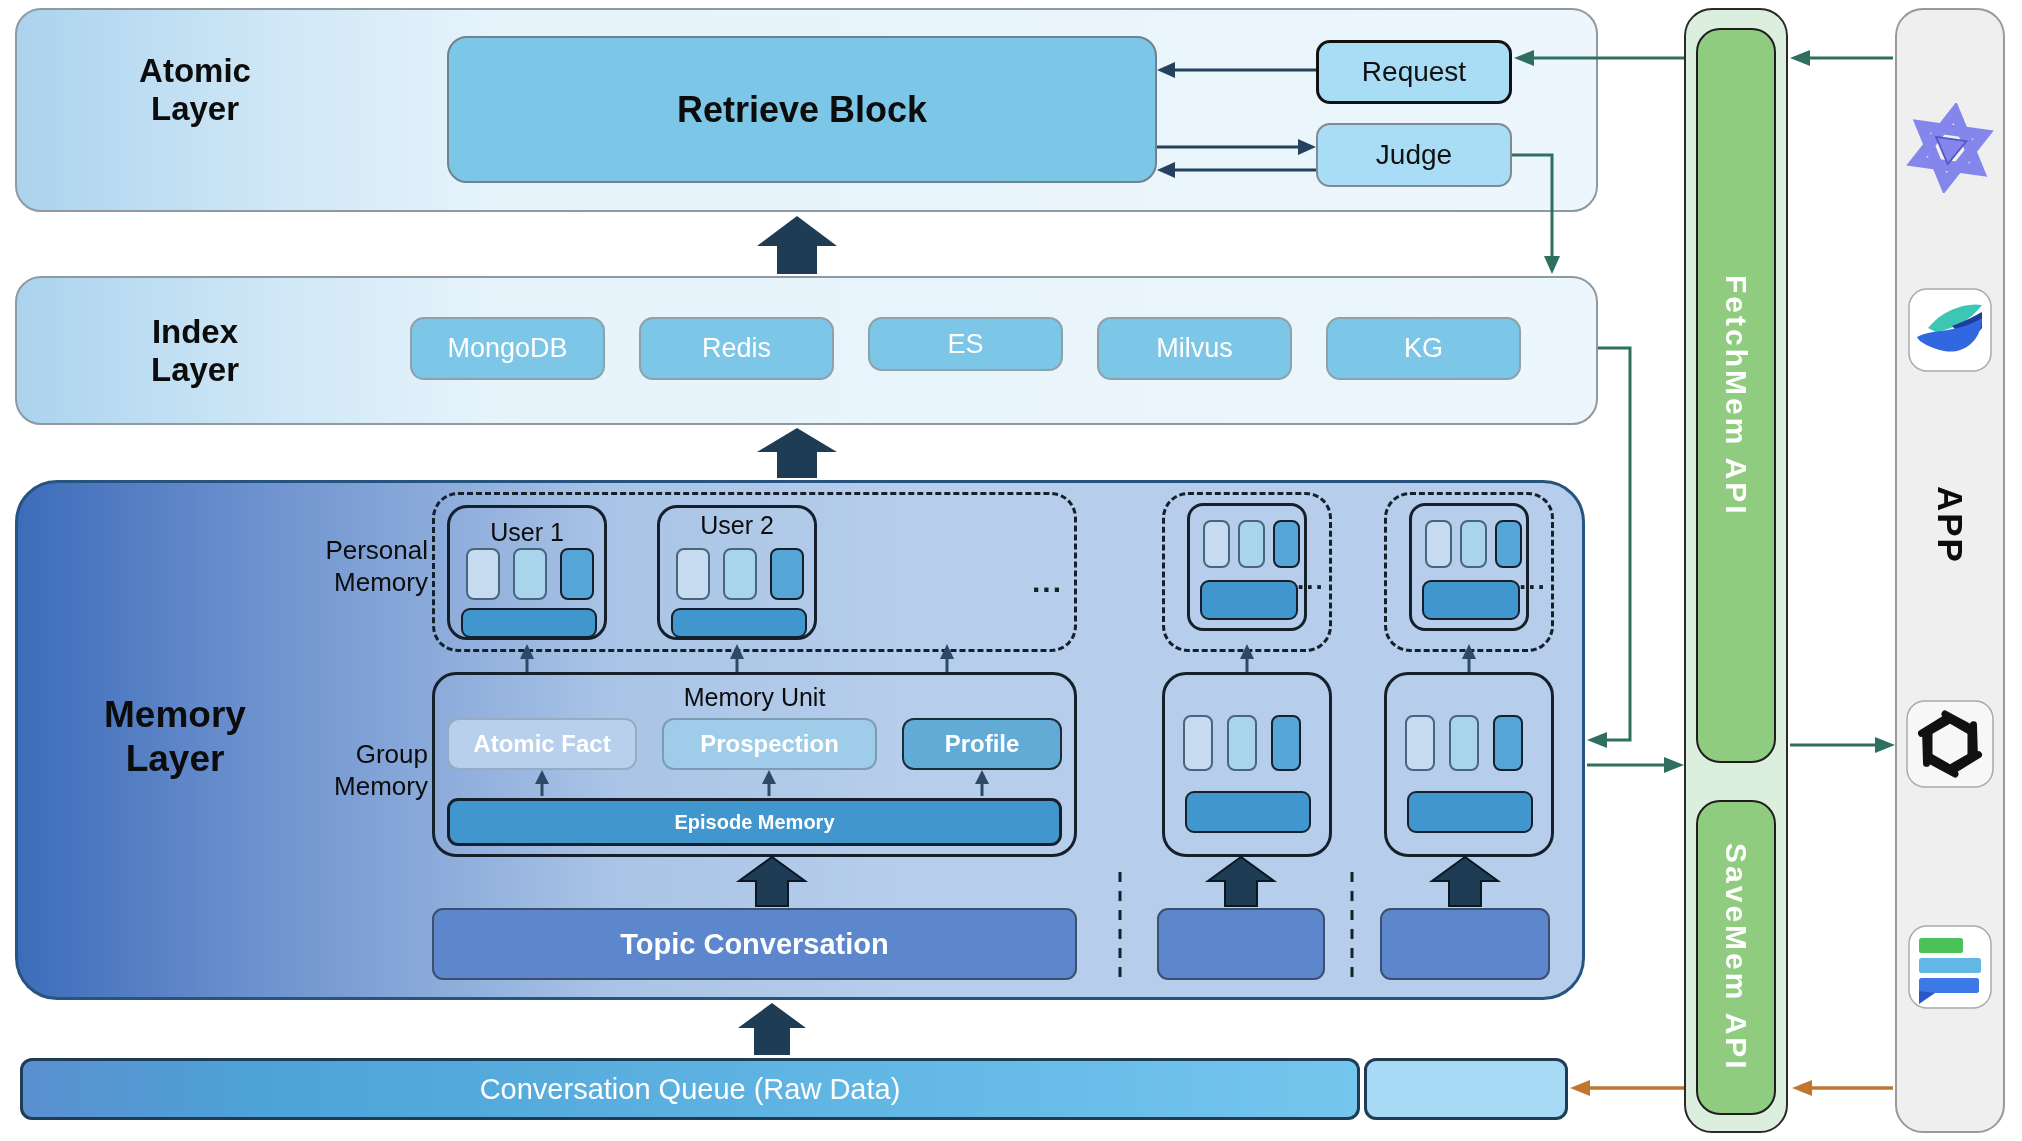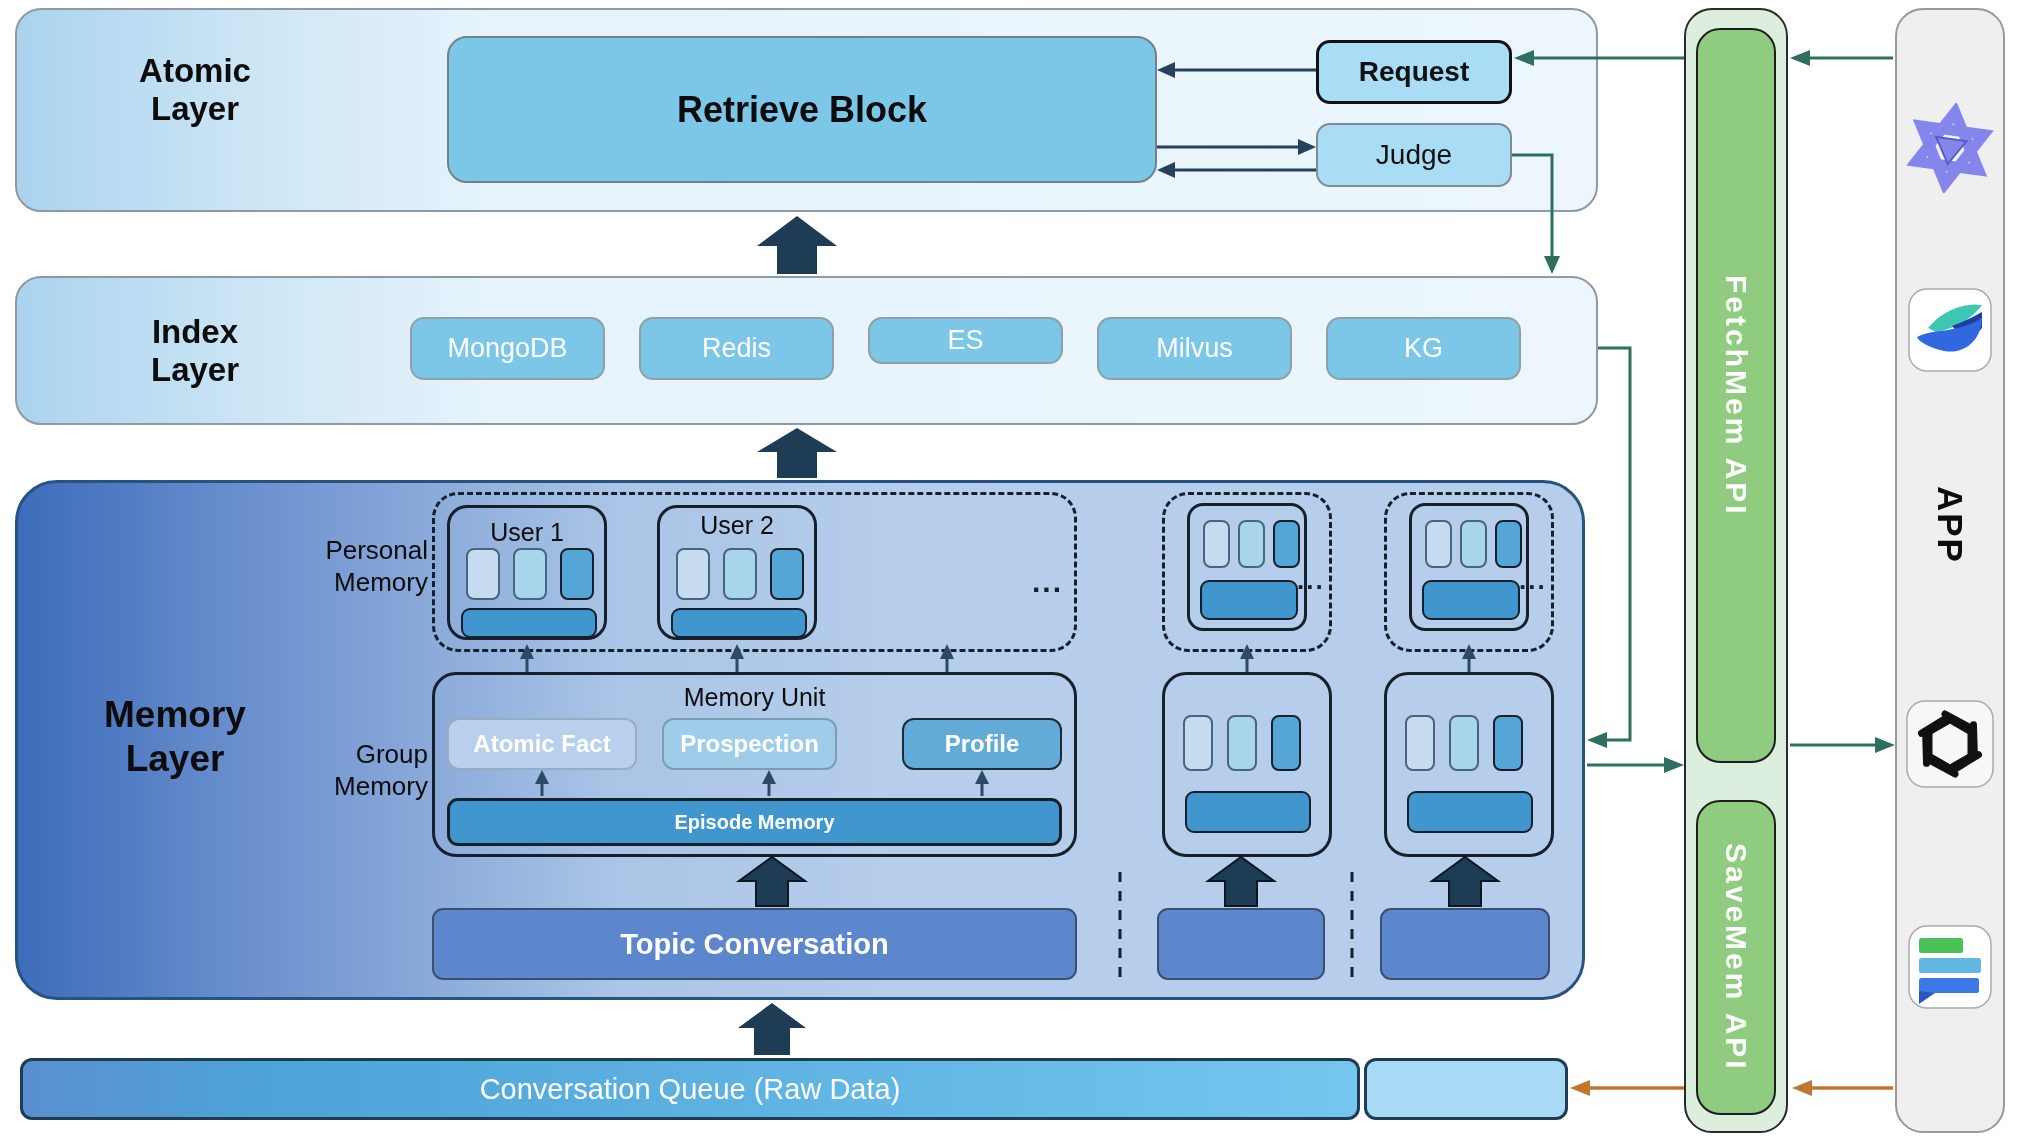--- a/index.html
+++ b/index.html
@@ -58,39 +58,39 @@
 <div class="canvas">
 
   <div class="abs layer-pale" style="left:15px;top:8px;width:1583px;height:204px;"></div>
   <div class="abs layer-title" style="left:60px;top:52px;width:270px;text-align:center;">
     <div>Atomic</div>
     <div>Layer</div>
   </div>
   <div class="abs retrieve ctr" style="left:447px;top:36px;width:710px;height:147px;">
     <span>Retrieve Block</span>
   </div>
-  <div class="abs reqjudge ctr" style="left:1316px;top:40px;width:196px;height:64px;border:3px solid #111;font-weight:bold;">
+  <div class="abs reqjudge ctr" style="left:1316px;top:40px;width:196px;height:64px;border:3px solid #111;">
     <span>Request</span>
   </div>
   <div class="abs reqjudge ctr" style="left:1316px;top:123px;width:196px;height:64px;border:2px solid #7f8a92;">
     <span>Judge</span>
   </div>
 
   <div class="abs layer-pale" style="left:15px;top:276px;width:1583px;height:149px;"></div>
   <div class="abs layer-title" style="left:60px;top:313px;width:270px;text-align:center;">
     <div>Index</div>
     <div>Layer</div>
   </div>
   <div class="abs skybox ctr" style="left:410px;top:317px;width:195px;height:63px;">
     <span>MongoDB</span>
     </div>
   <div class="abs skybox ctr" style="left:639px;top:317px;width:195px;height:63px;">
     <span>Redis</span>
     </div>
-  <div class="abs skybox ctr" style="left:868px;top:317px;width:195px;height:47px;">
+  <div class="abs skybox ctr" style="left:868px;top:317px;width:195px;height:54px;">
     <span>ES</span>
     </div>
   <div class="abs skybox ctr" style="left:1097px;top:317px;width:195px;height:63px;">
     <span>Milvus</span>
     </div>
   <div class="abs skybox ctr" style="left:1326px;top:317px;width:195px;height:63px;">
     <span>KG</span>
     </div>
 
   <div class="abs memory-grad" style="left:15px;top:480px;width:1570px;height:520px;"></div>
@@ -142,21 +142,21 @@
     <div class="abs ubar" style="left:10px;top:74px;width:98px;height:40px;"></div>
   </div>
   <div class="abs dots" style="left:1519px;top:565px;font-size:26px;">...</div>
 
   <div class="abs unitbox" style="left:432px;top:672px;width:645px;height:185px;border-radius:24px;">
     <div class="mu-label" style="text-align:center;margin-top:8px;">Memory Unit</div>
   </div>
   <div class="abs compbox atomic ctr" style="left:447px;top:718px;width:190px;height:52px;justify-content:center;">
     <span>Atomic Fact</span>
     </div>
-  <div class="abs compbox prospect ctr" style="left:662px;top:718px;width:175px;height:52px;">
+  <div class="abs compbox prospect ctr" style="left:662px;top:718px;width:215px;height:52px;">
     <span>Prospection</span>
     </div>
   <div class="abs compbox profile ctr" style="left:902px;top:718px;width:160px;height:52px;">
     <span>Profile</span>
     </div>
   <div class="abs episode ctr" style="left:447px;top:798px;width:615px;height:48px;">
     <span>Episode Memory</span>
     </div>
 
   <div class="abs unitbox" style="left:1162px;top:672px;width:170px;height:185px;border-radius:24px;">

